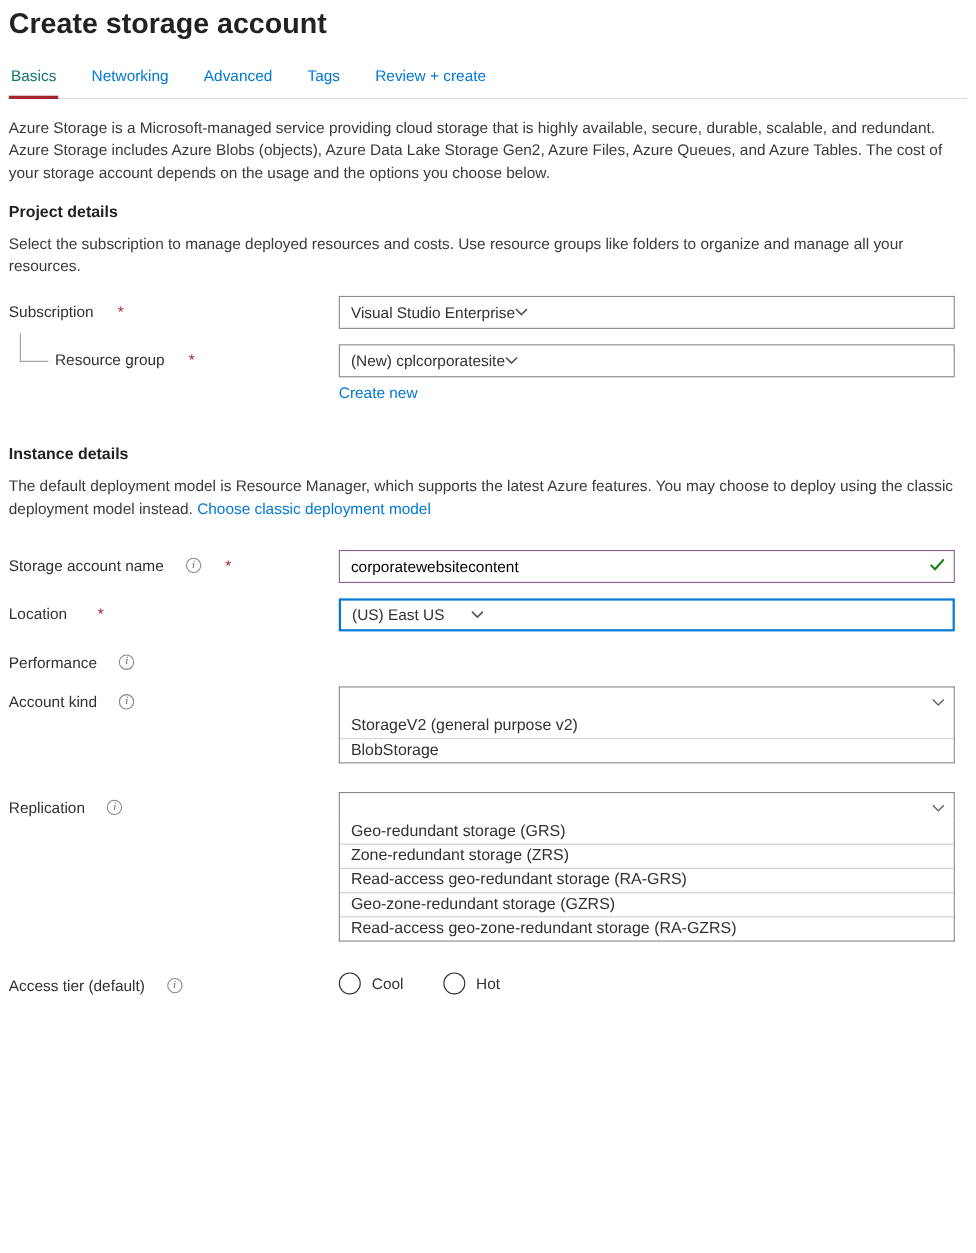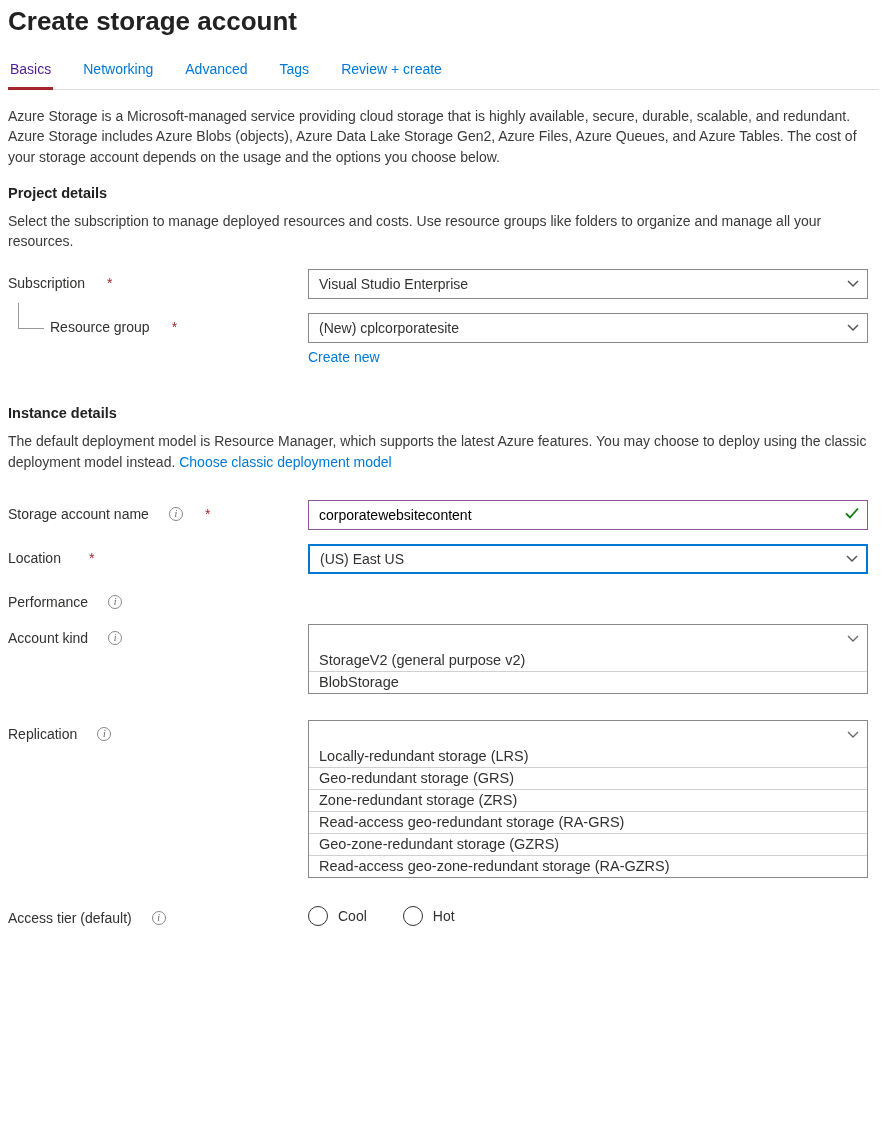--- a/index.html
+++ b/index.html
@@ -26,21 +26,21 @@
   }
   .tab {
     padding: 6px 2px 10px 2px;
     font-size: 14px;
     color: #0078d4;
     cursor: pointer;
     border-bottom: 3px solid transparent;
     margin-bottom: -1px;
   }
   .tab.active {
-    color: #4c1d95;
+    color: #0f766e;
     border-bottom-color: #a4262c;
     text-align: center;
   }
   .intro-text, .section-desc {
     font-size: 14px;
     color: #3a3a3a;
     line-height: 1.45;
     margin: 0 0 18px 0;
     max-width: 870px;
   }
@@ -94,21 +94,21 @@
     font-style: italic;
     font-family: Georgia, serif;
   }
   .dropdown {
     width: 100%;
     height: 30px;
     border: 1px solid #8a8886;
     background: #fff;
     display: flex;
     align-items: center;
-    justify-content: space-between;
+    justify-content: flex-start;
     padding: 0 8px 0 10px;
     font-size: 14px;
     cursor: pointer;
   }
   .dropdown.highlight-blue { border: 2px solid #0078d4; gap: 24px; }
   .dropdown.empty-top { height: 26px; }
   .chevron {
     width: 12px; height: 12px;
     display: inline-block;
   }
@@ -291,21 +291,20 @@
   </div>
   <div class="field-ctrl-col stack-block">
     <div class="dropdown empty-top">
       <span class="chevron">
         <svg viewBox="0 0 12 12" width="12" height="12">
             <path d="M1 4 L6 9 L11 4" stroke="#666" stroke-width="1.3" fill="none"></path>
           </svg>
       </span>
     </div>
     <div class="listbox">
-      <div class="listbox-item">Locally-redundant storage (LRS)</div>
       <div class="listbox-item">Geo-redundant storage (GRS)</div>
       <div class="listbox-item">Zone-redundant storage (ZRS)</div>
       <div class="listbox-item">Read-access geo-redundant storage (RA-GRS)</div>
       <div class="listbox-item">Geo-zone-redundant storage (GZRS)</div>
       <div class="listbox-item">Read-access geo-zone-redundant storage (RA-GZRS)</div>
     </div>
   </div>
 </div>
 
 <div class="field-row" style="margin-top:26px">

